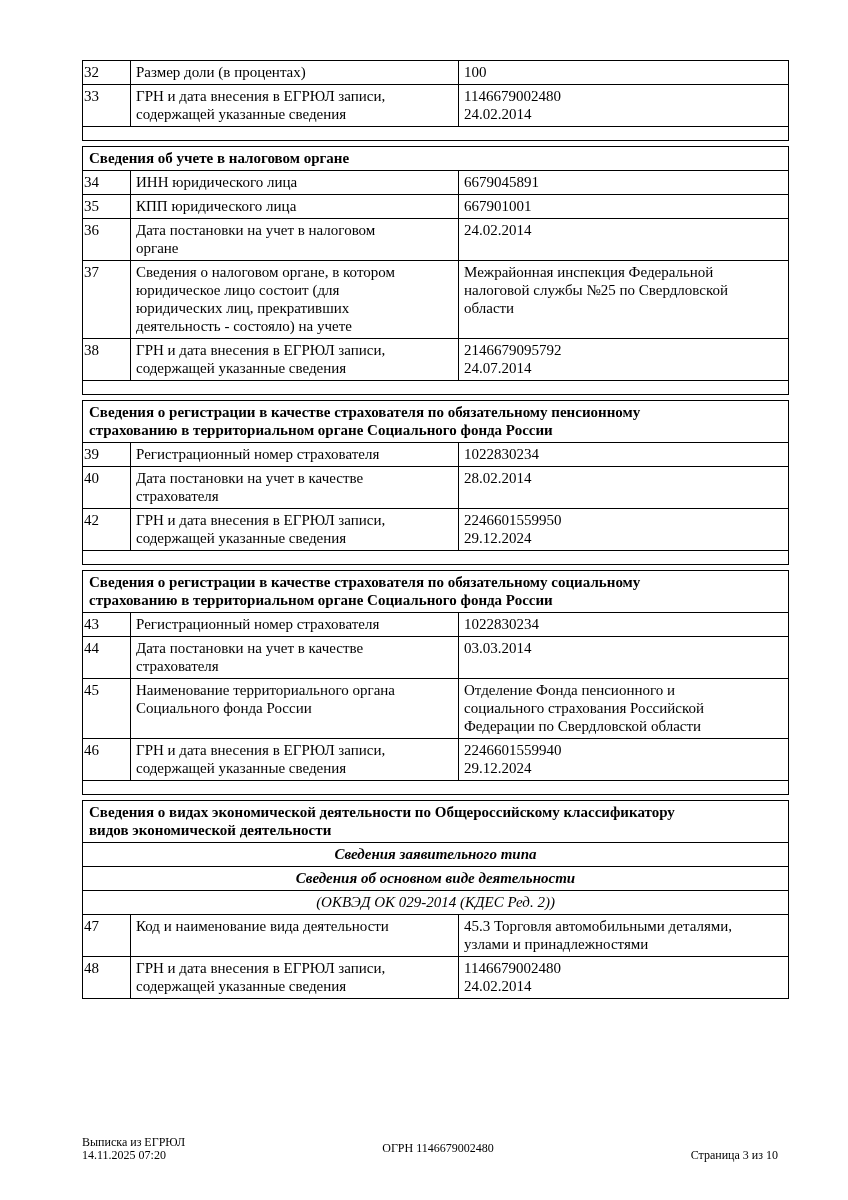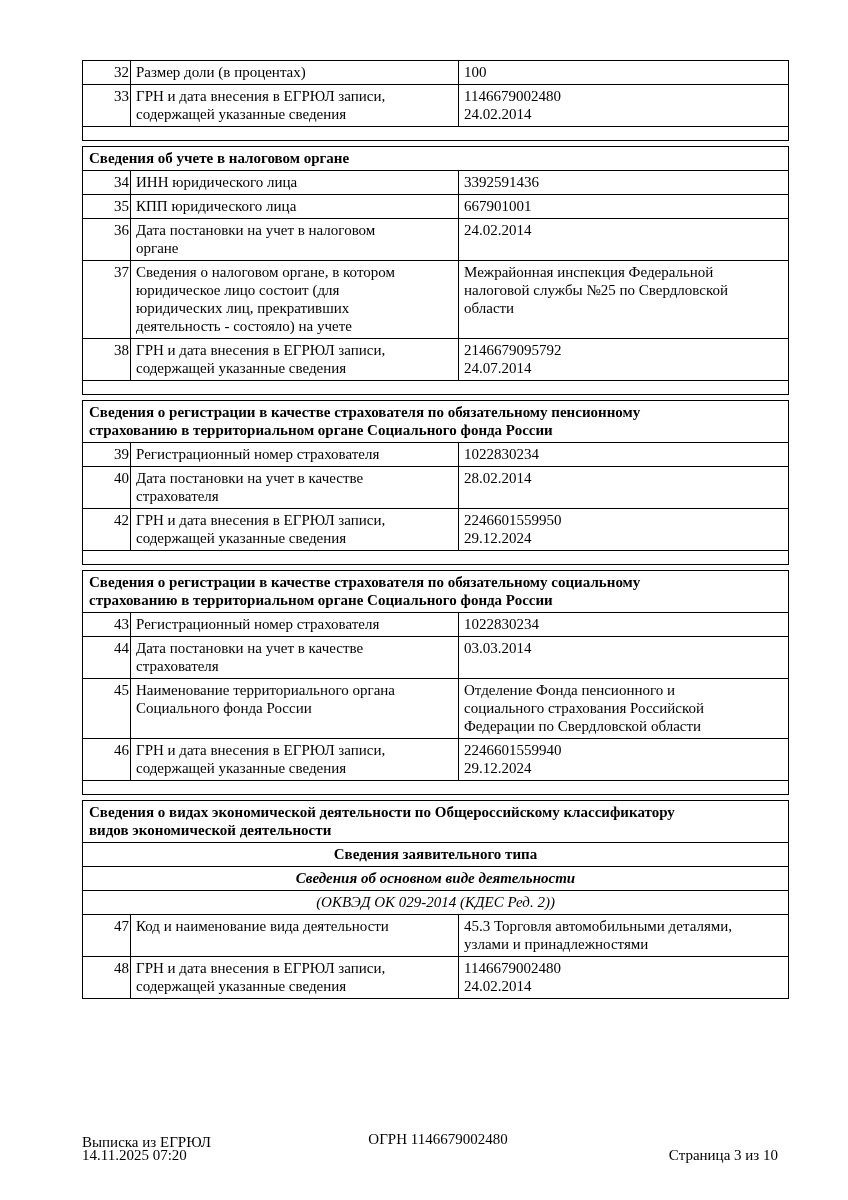--- a/index.html
+++ b/index.html
@@ -34,50 +34,51 @@
   td {
     border: 1px solid #000000;
     font-size: 15px;
     line-height: 18px;
     vertical-align: top;
     white-space: pre-line;
     padding: 2px 4px 3px 5px;
     overflow: hidden;
   }
   td.num {
-    text-align: right;
+    text-align: left;
     padding: 2px 1px 3px 1px;
   }
   td.title {
     text-align: left;
     font-weight: bold;
     padding: 2px 6px 3px 6px;
   }
   td.subtitle {
     text-align: center;
     font-weight: bold;
     padding: 2px 6px 3px 6px;
+    font-style: italic;
   }
   td.subtitle.bold-italic { font-style: italic; font-weight: bold; }
   td.subtitle.italic      { font-style: italic; font-weight: normal; }
   td.spacer {
     height: 13px;
     padding: 0;
   }
   .footer {
     position: absolute;
     left: 82px;
     top: 1136px;
     width: 712px;
     height: 27px;
-    font-size: 15px;
+    font-size: 12px;
     line-height: 13px;
   }
   .f-left   { position: absolute; left: 0; top: 0; }
-  .f-center { position: absolute; left: 0; right: 0; bottom: 17px; text-align: center; }
+  .f-center { position: absolute; left: 0; right: 0; bottom: 8px; text-align: center; }
   .f-right  { position: absolute; right: 16px; bottom: 1px; text-align: center; }
 </style>
 </head>
 <body>
 
 <div class="page">
   <div class="content">
 
     <table class="sec">
       <colgroup>
@@ -110,21 +111,21 @@
           <col class="c-label">
           <col class="c-value">
         </colgroup>
       <tbody>
         <tr>
           <td class="title" colspan="3">Сведения об учете в налоговом органе</td>
         </tr>
         <tr>
           <td class="num">34</td>
           <td class="label">ИНН юридического лица</td>
-          <td class="value">3392591436</td>
+          <td class="value">6679045891</td>
         </tr>
         <tr>
           <td class="num">35</td>
           <td class="label">КПП юридического лица</td>
           <td class="value">667901001</td>
         </tr>
         <tr>
           <td class="num">36</td>
           <td class="label">Дата постановки на учет в налоговом
 органе</td>

